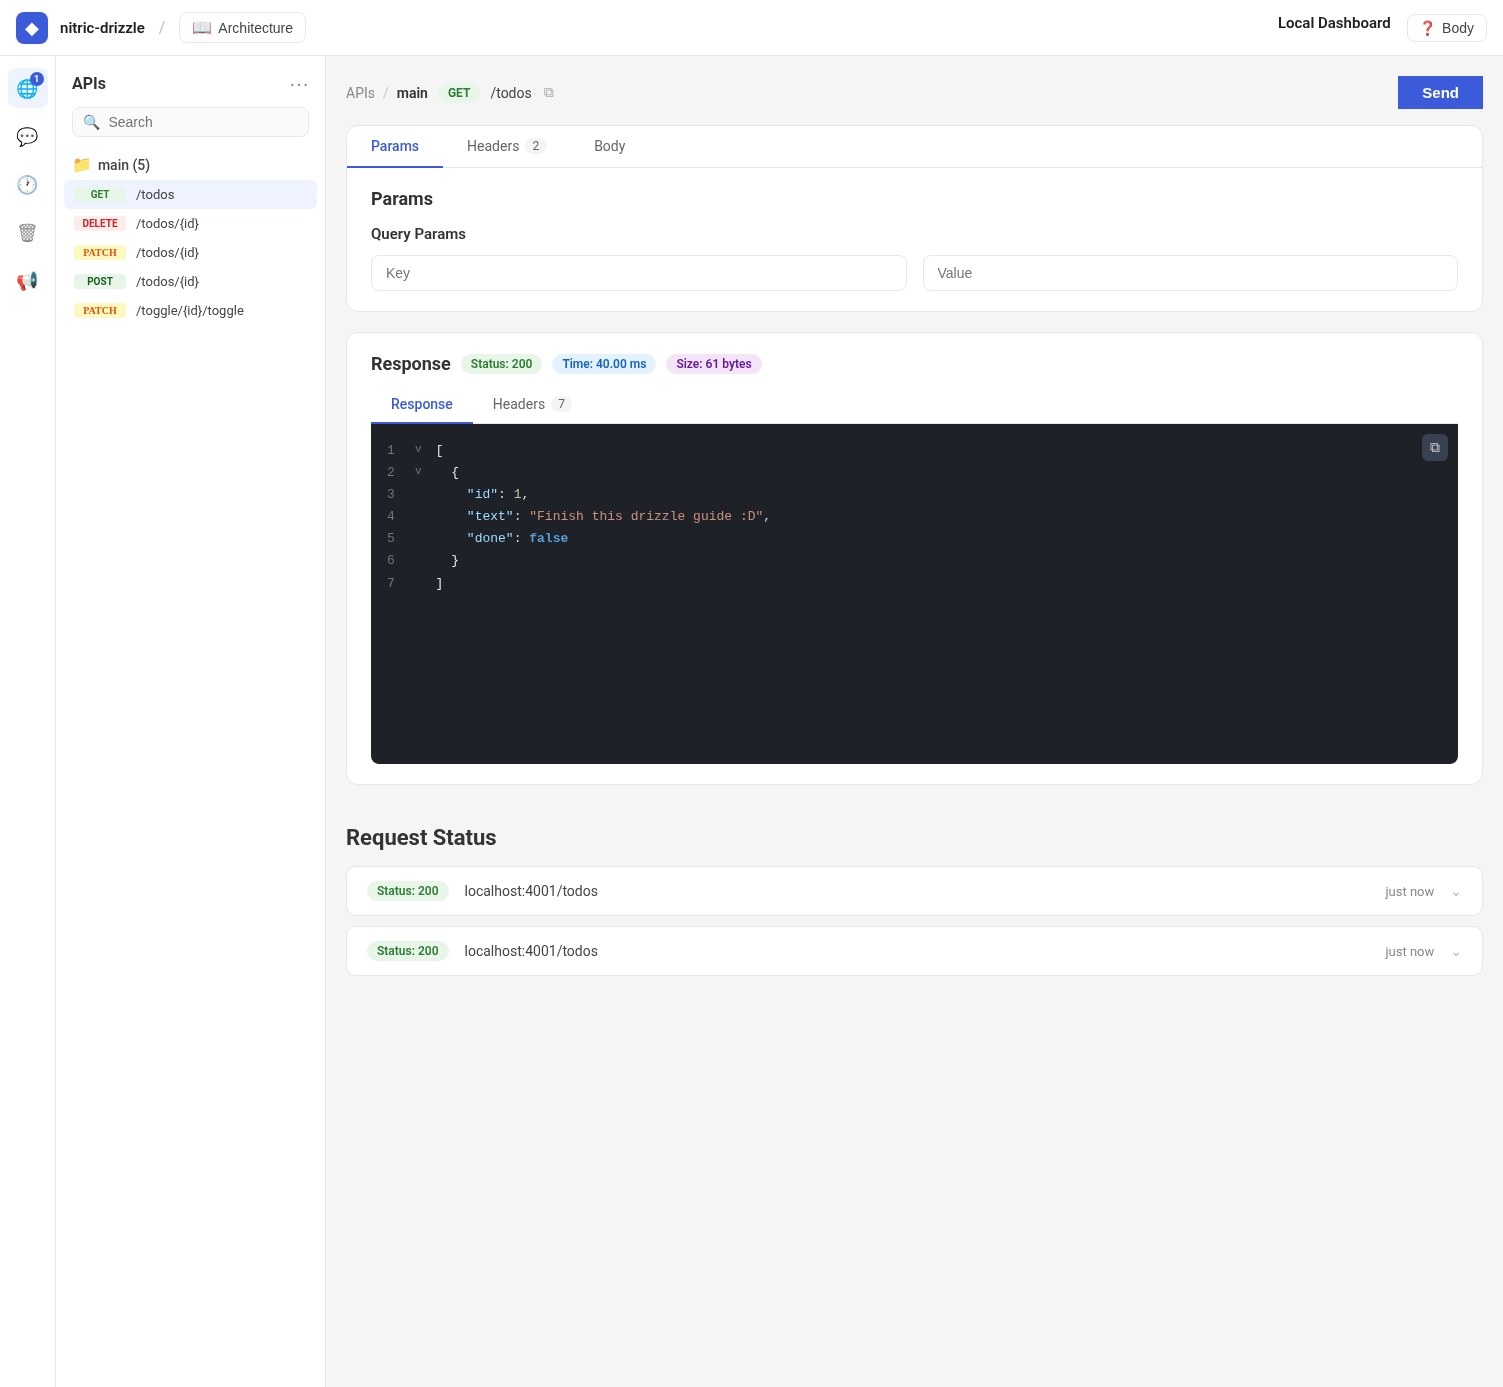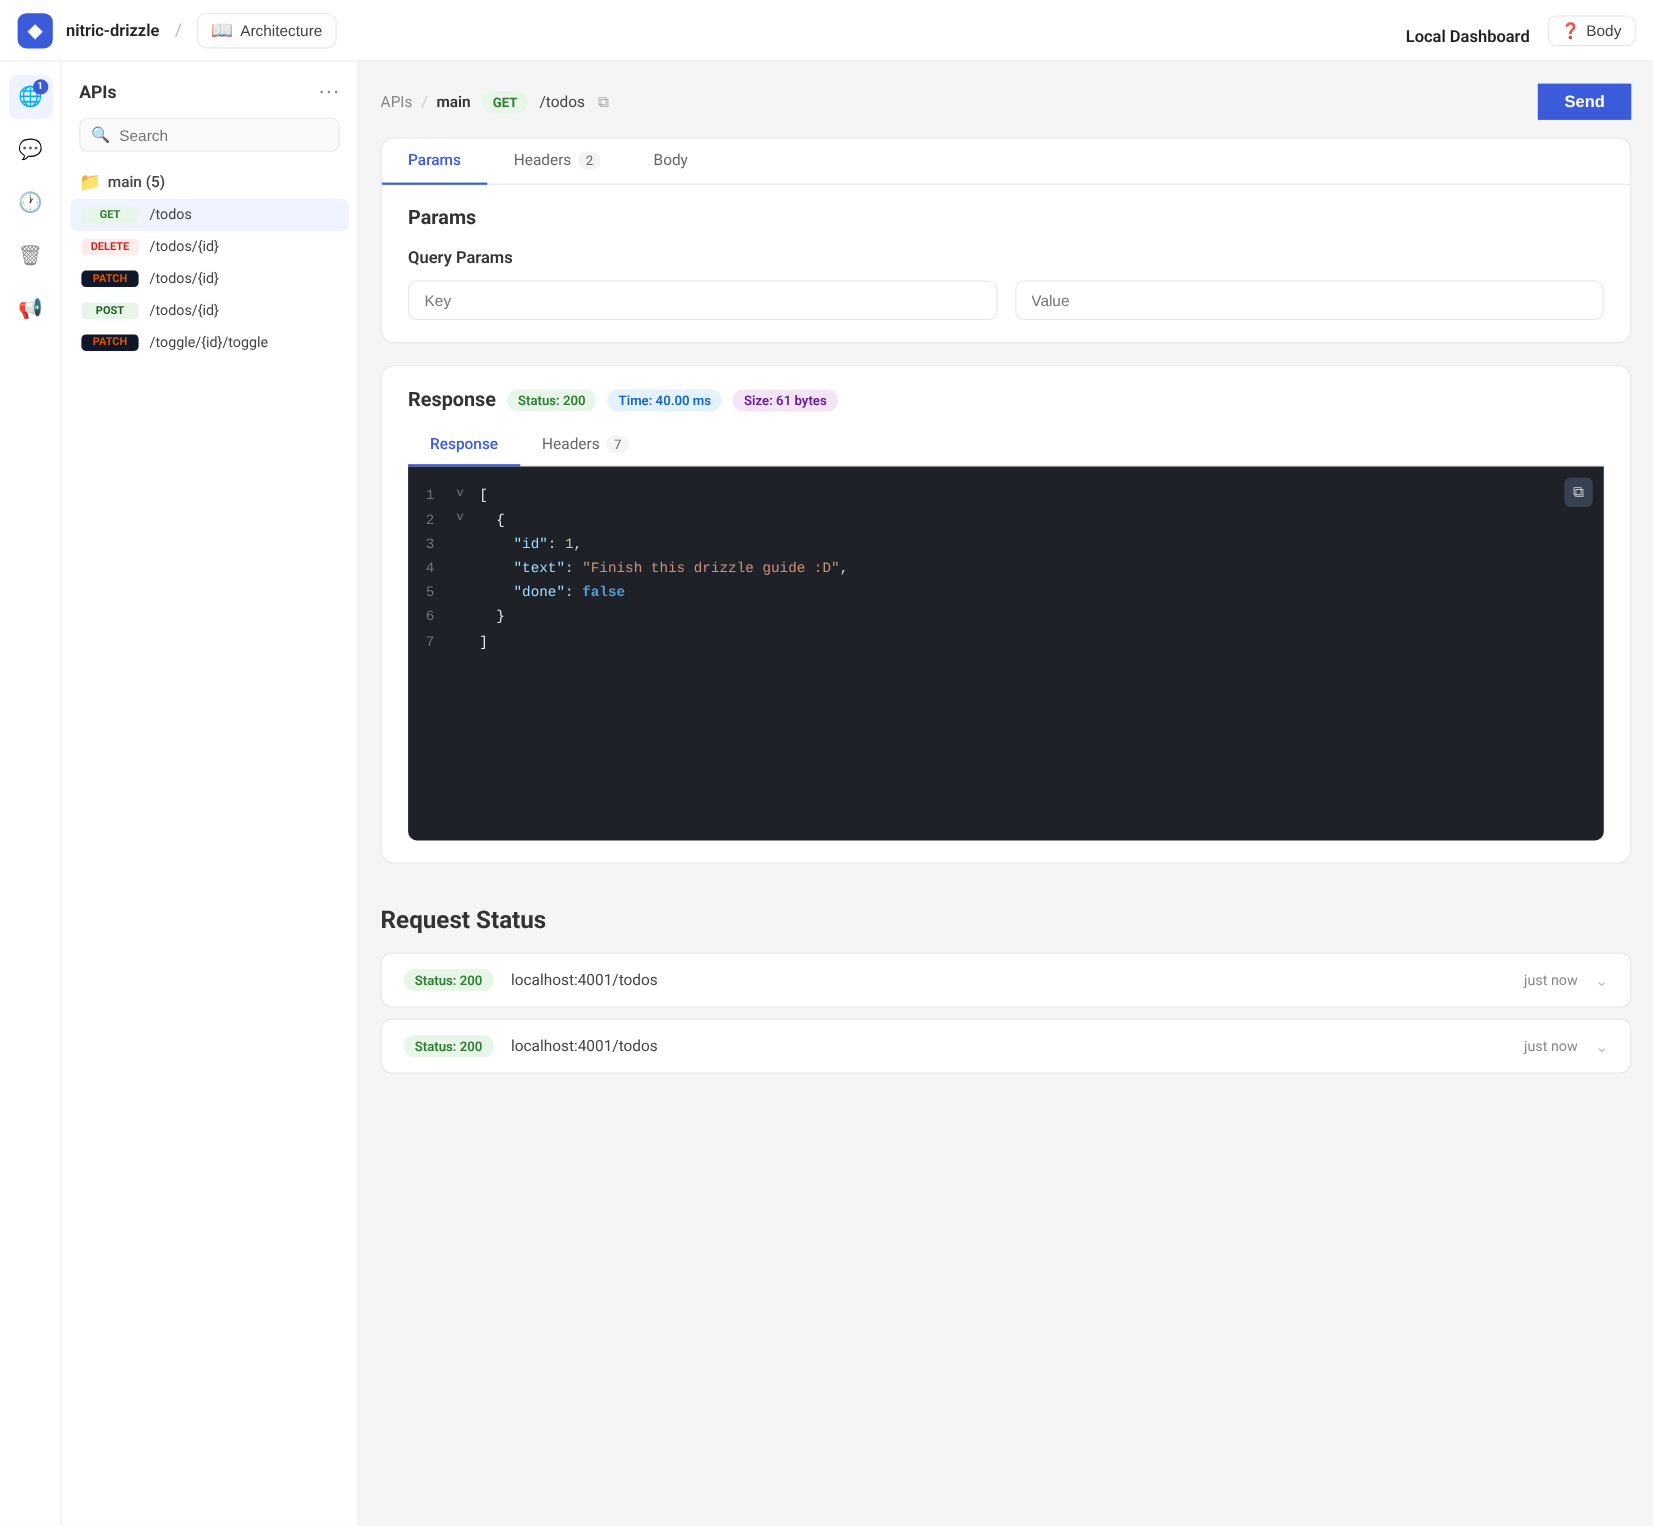--- a/index.html
+++ b/index.html
@@ -17,21 +17,21 @@
       color: #fff; font-size: 18px; flex-shrink: 0;
     }
     .topbar-project { font-weight: 600; font-size: 15px; color: #222; }
     .topbar-sep { color: #bbb; font-size: 16px; margin: 0 2px; }
     .topbar-arch-btn {
       display: flex; align-items: center; gap: 6px;
       border: 1px solid #e5e7eb; border-radius: 8px;
       padding: 5px 12px; background: #fff; cursor: pointer; font-size: 14px; color: #444;
     }
     .topbar-arch-btn .book-icon { font-size: 16px; }
-    .topbar-right { margin-left: auto; display: flex; align-items: flex-end; gap: 16px; }
+    .topbar-right { margin-left: auto; display: flex; align-items: flex-start; gap: 16px; }
     .topbar-dashboard { font-weight: 600; font-size: 15px; color: #222; }
     .topbar-help-btn {
       display: flex; align-items: center; gap: 5px;
       border: 1px solid #e5e7eb; border-radius: 8px;
       padding: 5px 12px; background: #fff; cursor: pointer; font-size: 14px; color: #444;
     }
 
     
     .layout { display: flex; height: calc(100vh - 56px); min-height: 1330px; }
 
@@ -88,21 +88,21 @@
     }
     .api-item.active { background: #eff3ff; }
     .api-item-path { font-size: 13px; color: #444; }
 
     .method-badge {
       font-size: 10px; font-weight: 700; padding: 2px 6px; border-radius: 4px;
       min-width: 52px; text-align: center; flex-shrink: 0;
     }
     .method-get { background: #e8f5e9; color: #2e7d32; }
     .method-delete { background: #fdecea; color: #c62828; }
-    .method-patch { background: #0f172a; color: #e65100; }
+    .method-patch { background: #fef9c3; color: #e65100; font-family: Liberation Serif, serif; }
     .method-post { background: #e8f5e9; color: #1b5e20; }
 
     
     .main { flex: 1; background: #f5f5f5; overflow-y: auto; padding: 20px; }
 
     
     .request-bar {
       display: flex; align-items: center; gap: 10px; margin-bottom: 16px;
     }
     .request-bar-breadcrumb { display: flex; align-items: center; gap: 8px; color: #888; font-size: 14px; }

